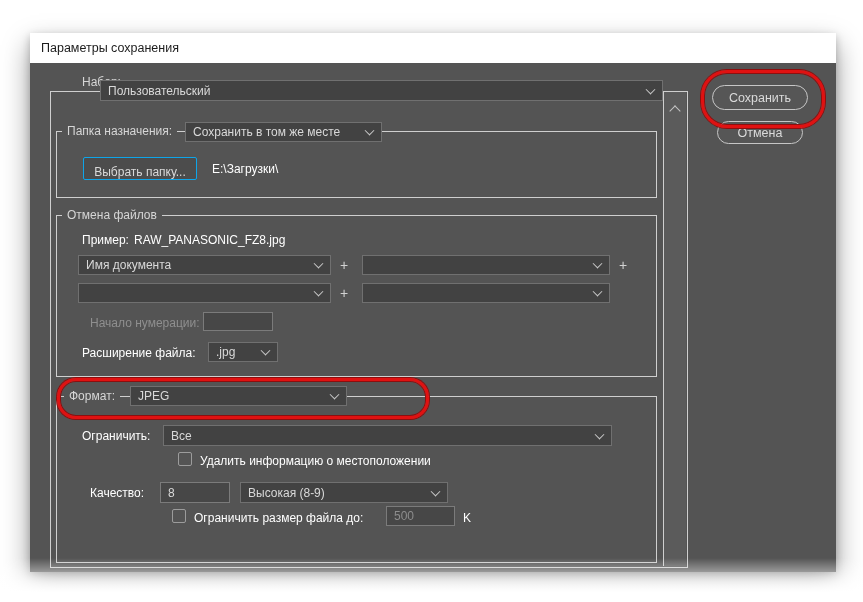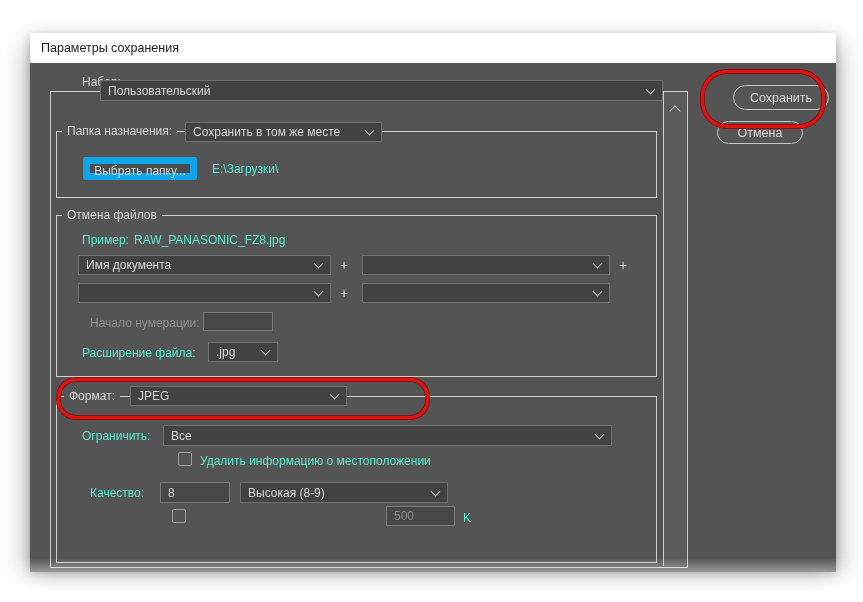--- a/index.html
+++ b/index.html
@@ -7,34 +7,34 @@
          font-family:"Liberation Sans","DejaVu Sans",sans-serif;}
   .dialog{position:absolute;left:30px;top:33px;width:806px;height:539px;
           box-shadow:0 12px 26px rgba(0,0,0,.40),0 3px 8px rgba(0,0,0,.22);}
   .titlebar{position:absolute;left:0;top:0;width:100%;height:30px;background:#ffffff;
             display:flex;align-items:center;}
   .title{margin-left:11px;font-size:12.5px;color:#1c1c1c;}
   .body{position:absolute;left:0;top:30px;width:806px;height:509px;background:#545454;}
 
   .grp{position:absolute;border:1px solid #cfcfcf;}
   .legend{position:absolute;background:#545454;padding:0 5px;font-size:12px;color:#d6d6d6;line-height:14px;}
-  .lbl{position:absolute;font-size:12px;color:#5eead4;line-height:14px;white-space:nowrap;}
+  .lbl{position:absolute;font-size:12px;color:#ffffff;line-height:14px;white-space:nowrap;}
   .lbl.dis{color:#8f8f8f;}
 
   .dd{position:absolute;background:#424242;border:1px solid #707070;color:#d9d9d9;
       font-size:12px;display:flex;align-items:center;padding-left:7px;box-sizing:border-box;}
   .chev{position:absolute;right:8px;top:50%;width:6px;height:6px;
         border-right:1.6px solid #c9c9c9;border-bottom:1.6px solid #c9c9c9;
         transform:translateY(-70%) rotate(45deg);}
   .fld{position:absolute;background:#474747;border:1px solid #7b7b7b;color:#d9d9d9;
        font-size:12px;display:flex;align-items:center;padding-left:7px;box-sizing:border-box;}
   .fld.dim{color:#8d8d8d;}
 
-  .btn-flat{position:absolute;background:#4c4c4c;border:7px solid #0ea5e9;color:#d9d9d9;
-       font-size:12px;display:flex;align-items:flex-start;justify-content:center;
+  .btn-flat{position:absolute;background:#4c4c4c;border:1px solid #0ea5e9;color:#d9d9d9;
+       font-size:12px;display:flex;align-items:flex-end;justify-content:center;
        border-radius:2px;box-sizing:border-box;cursor:default;}
   .pill{position:absolute;background:#565656;border:1px solid #c6c6c6;color:#dadada;
        font-size:12.5px;display:flex;align-items:center;justify-content:center;
        box-sizing:border-box;cursor:default;}
 
   .cb{position:absolute;width:14px;height:14px;border:1px solid #9c9c9c;background:transparent;
       border-radius:2px;box-sizing:border-box;}
   .plus{position:absolute;color:#d2d2d2;font-size:14px;line-height:14px;}
 
   .scroll-sep{position:absolute;width:1px;background:#cfcfcf;}
@@ -142,26 +142,27 @@
       <span class="lbl" style="left:60px;top:423px;">Качество:</span>
       <div class="fld" style="left:130px;top:419px;width:70px;height:21px;">
         <span>8</span>
       </div>
       <div class="dd" style="left:210px;top:419px;width:208px;height:21px;">
         <span>Высокая  (8-9)</span>
         <span class="chev"></span>
       </div>
 
       <span class="cb" style="left:142px;top:446px;"></span>
+      <span class="lbl" style="left:164px;top:448px;">Ограничить размер файла до:</span>
       <div class="fld dim" style="left:356px;top:443px;width:69px;height:20px;">
         <span>500</span>
       </div>
       <span class="lbl" style="left:433px;top:448px;">K</span>
 
-      <div class="pill" style="left:703px;top:22px;width:96px;height:25px;border-radius:13px;">
+      <div class="pill" style="left:682px;top:22px;width:96px;height:25px;border-radius:13px;">
         <span>Сохранить</span>
       </div>
       <div class="pill" style="left:687px;top:58px;width:86px;height:23px;border-radius:12px;">
         <span>Отмена</span>
       </div>
       <div class="annot" style="left:671px;top:7px;width:118px;height:52px;border-radius:26px;"></div>
 
     </div>
   </div>
 

